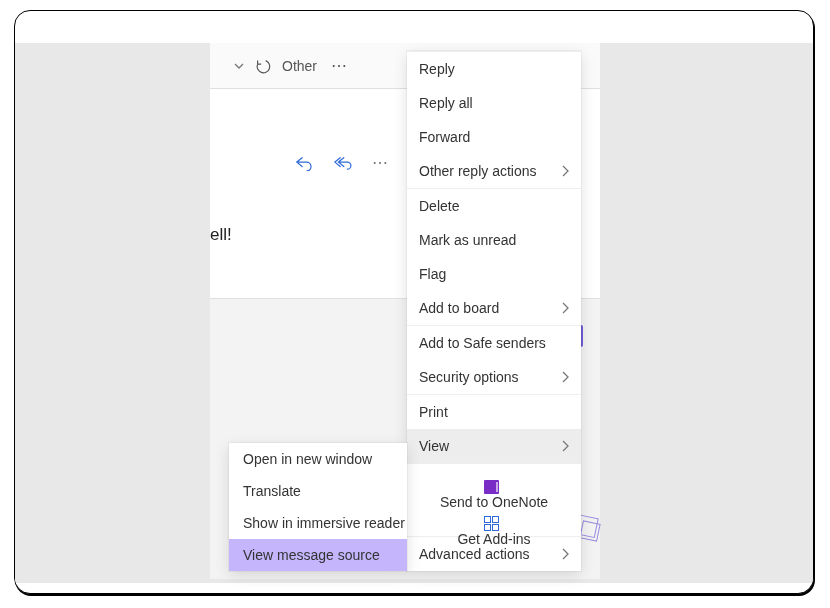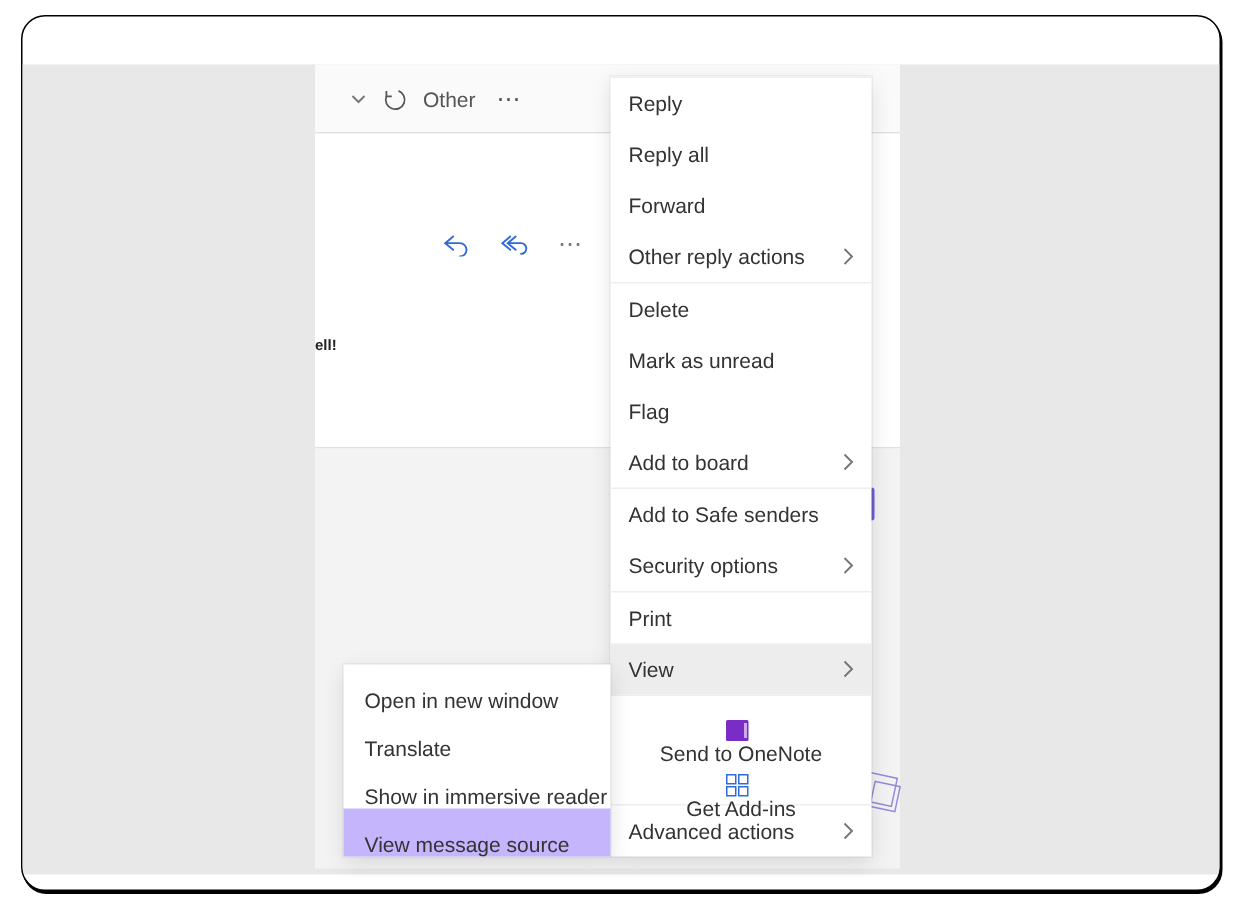--- a/index.html
+++ b/index.html
@@ -45,21 +45,21 @@
   .panel-b .actionrow {
     position: absolute;
     top: 64px; left: 84px;
     display: flex; gap: 20px; align-items: center;
     color: #2f6bd6;
   }
   .panel-b .actionrow .more { color: #777; font-size: 16px; letter-spacing: 1px; }
   .panel-b .snippet {
     position: absolute;
     top: 136px; left: 0;
-    font-size: 10px; color: #222; font-weight: bold;
+    font-size: 17px; color: #222;
   }
   .panel-c {
     position: absolute;
     left: 195px; top: 288px;
     width: 390px; height: 280px;
     background: #f3f3f3;
   }
 
   
   .menu {
@@ -92,21 +92,21 @@
 
   
   .submenu {
     position: absolute;
     left: 214px; top: 432px;
     width: 178px;
     background: #fff;
     box-shadow: 0 4px 14px rgba(0,0,0,0.12), 0 0 0 1px rgba(0,0,0,0.04);
     font-size: 14px; color: #333;
   }
-  .submenu .menu-item { height: 32px; padding: 0 14px; align-items: flex-end; }
+  .submenu .menu-item { height: 32px; padding: 0 14px; }
   .submenu .menu-item.highlight { background: #c4b5fd; }
 
   .decor-squares {
     position: absolute;
     left: 566px; top: 511px;
     width: 18px; height: 18px;
     border: 1px solid #6f5cd6;
     transform: rotate(12deg);
     opacity: .7;
   }

